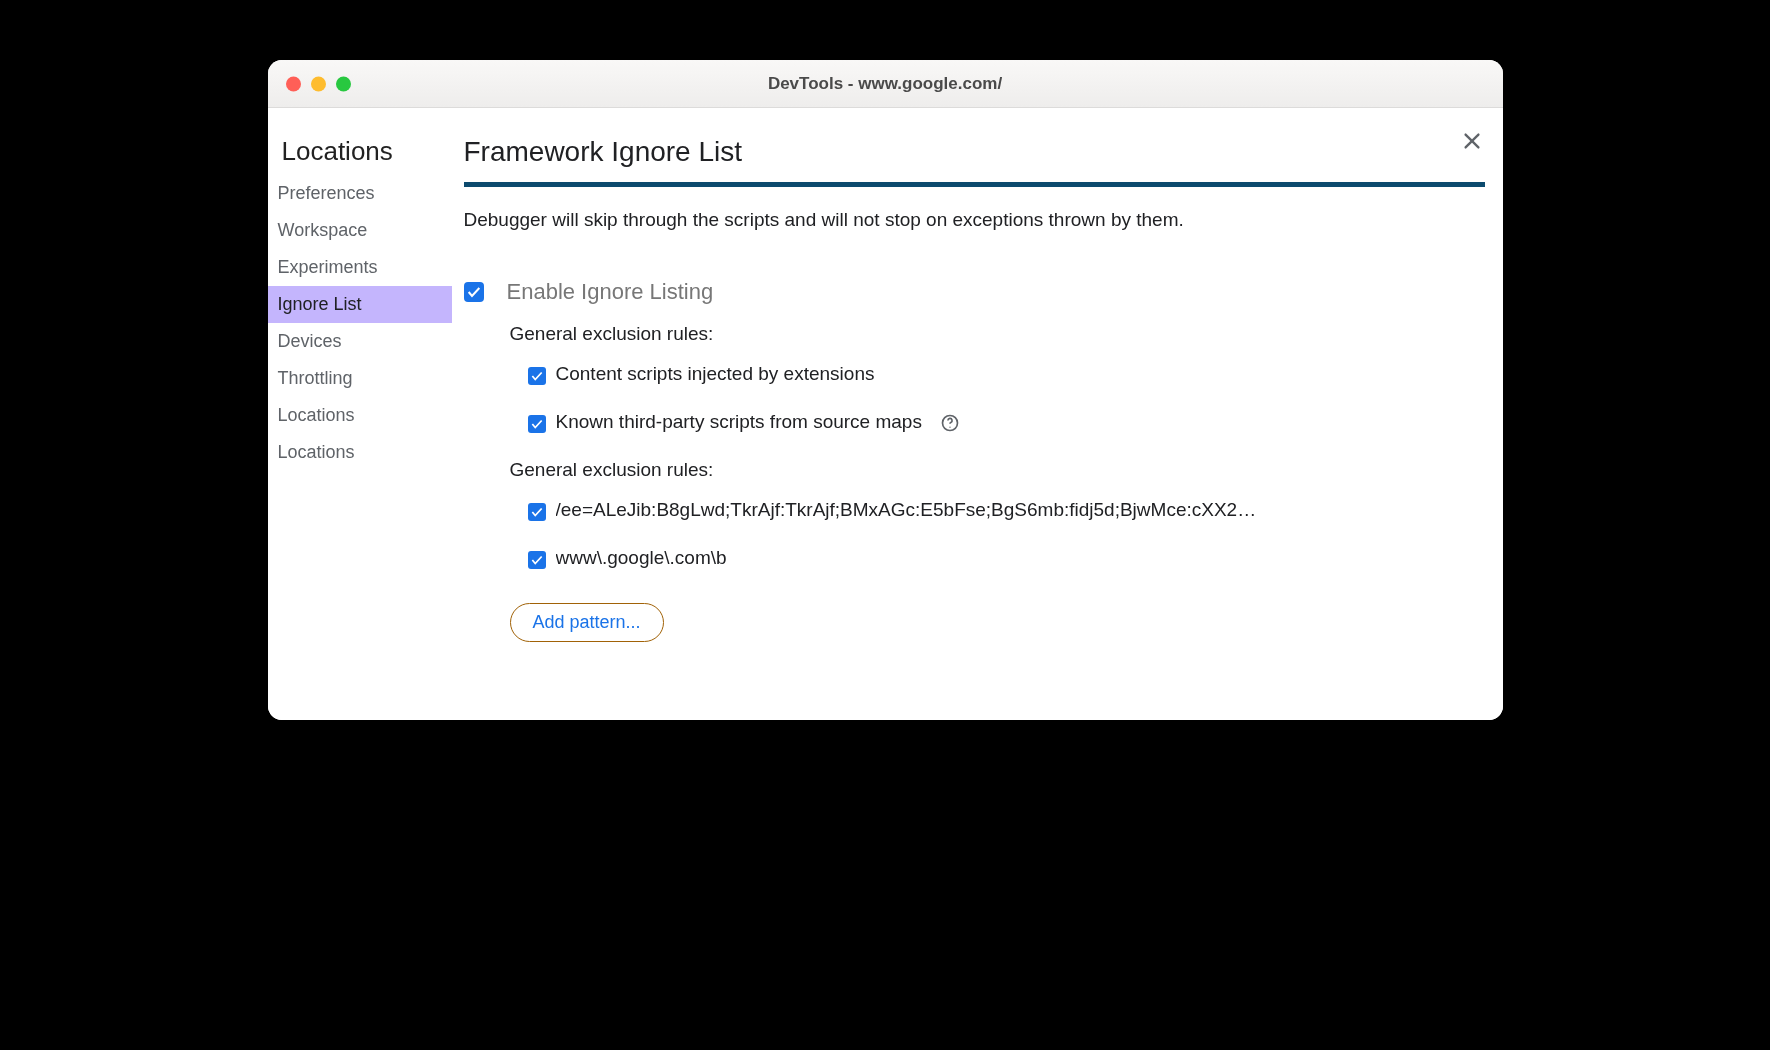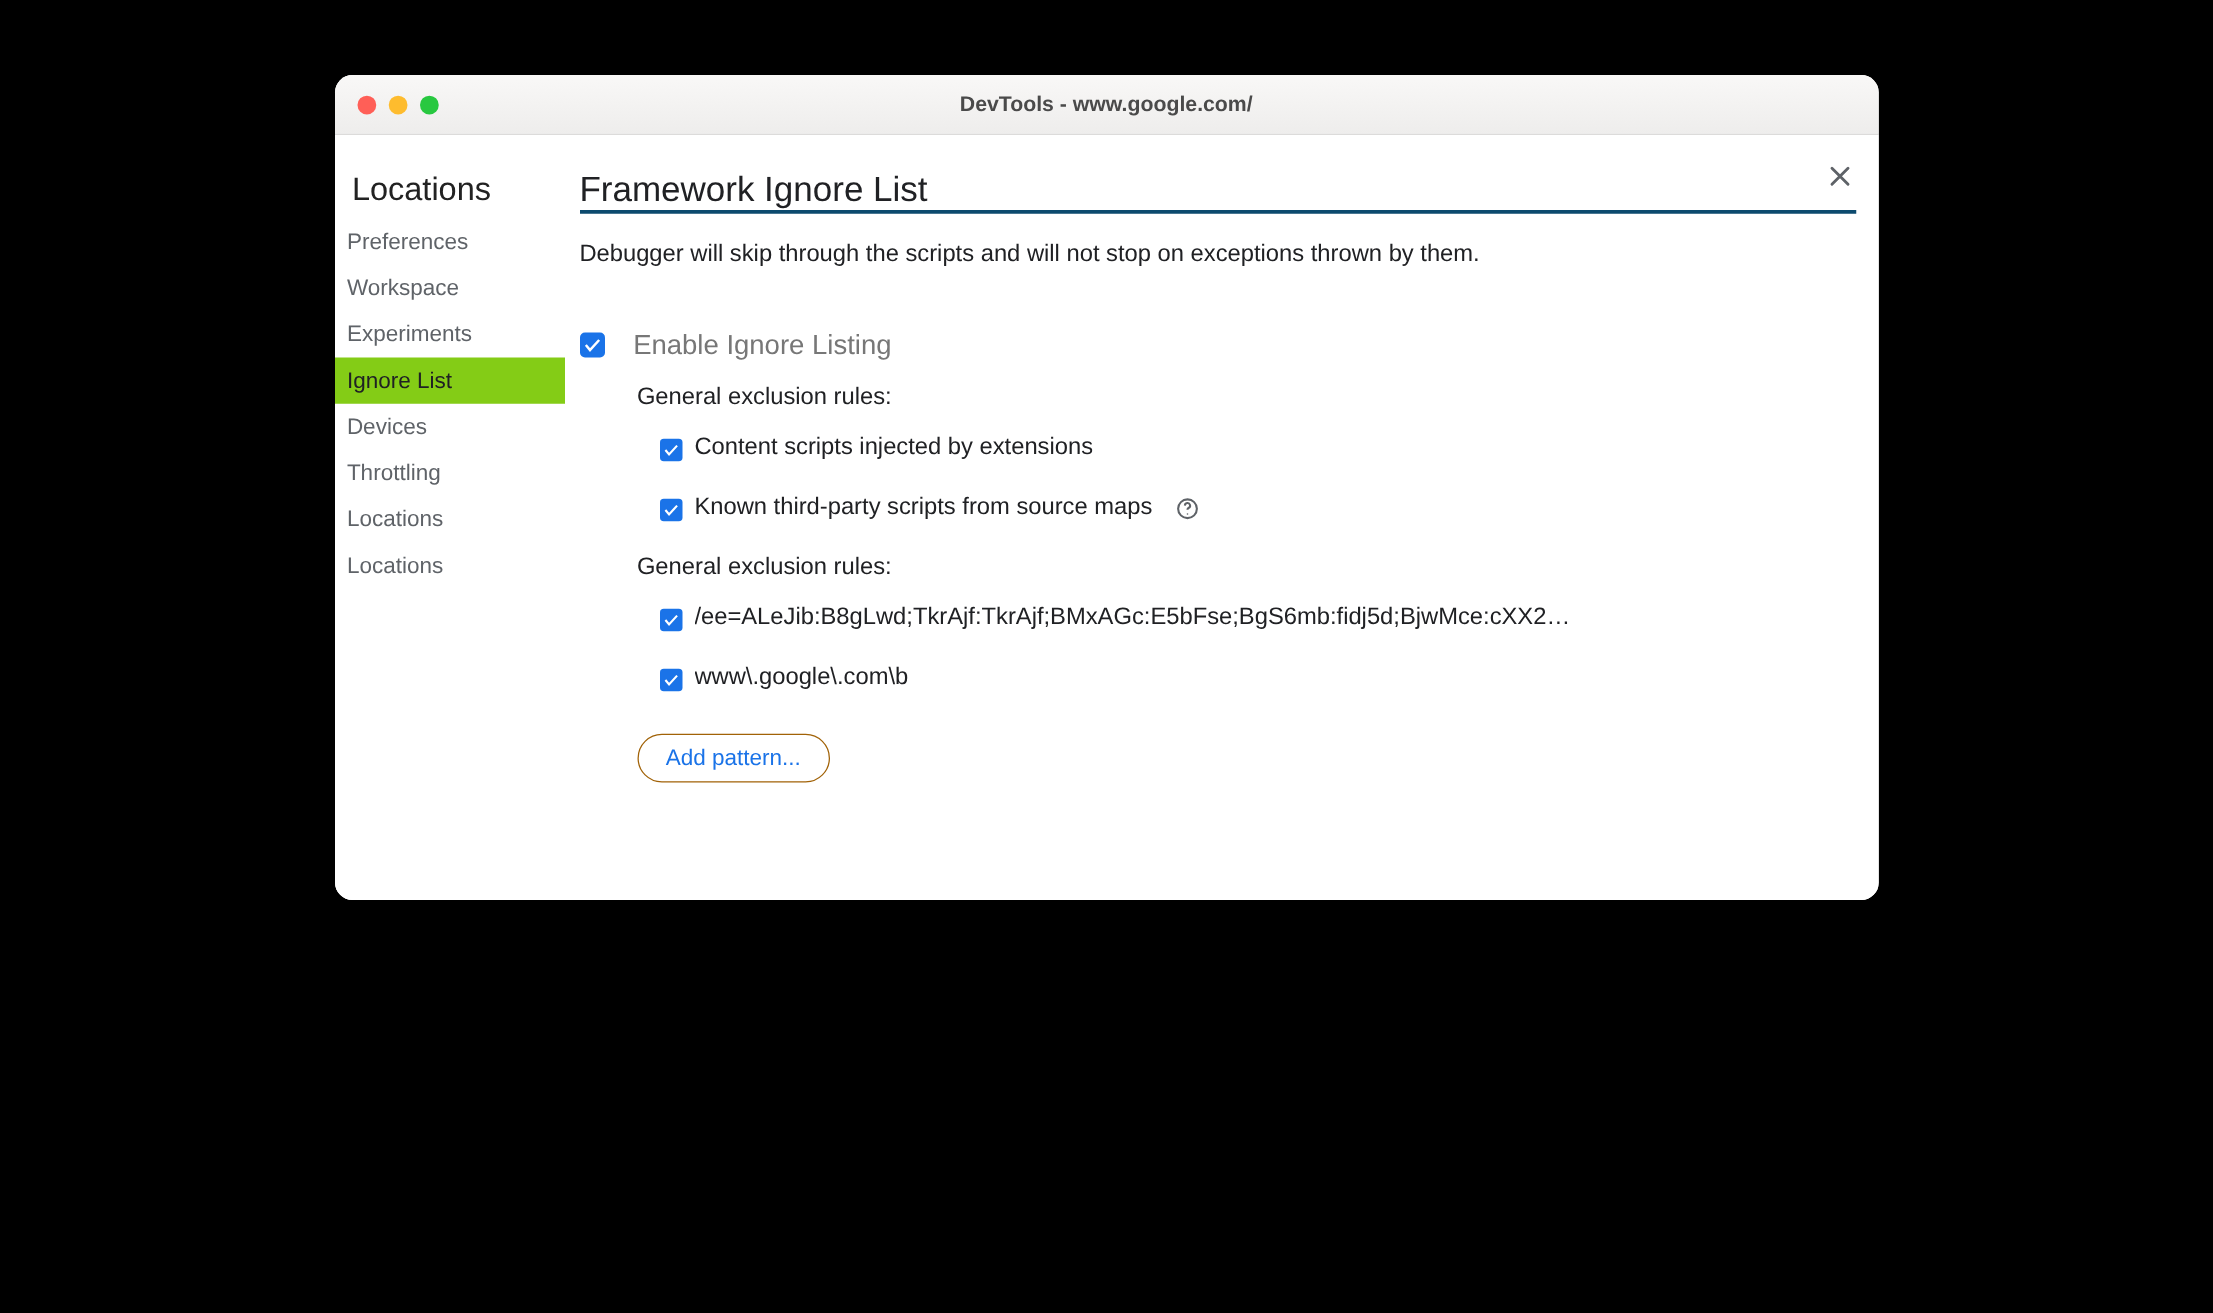--- a/index.html
+++ b/index.html
@@ -72,21 +72,21 @@
       color: #222;
       padding: 0 0 8px 14px;
     }
     .sidebar-item {
       padding: 8px 0 8px 10px;
       font-size: 18px;
       color: #5f6368;
       cursor: pointer;
     }
     .sidebar-item.active {
-      background: #84cc16;
+      background: #c4b5fd;
       color: #202124;
     }
     .main {
       flex: 1;
       padding: 28px 18px 30px 12px;
       position: relative;
     }
     .close-btn {
       position: absolute;
       right: 20px;
@@ -95,21 +95,22 @@
       color: #5f6368;
     }
     .close-btn svg {
       width: 22px;
       height: 22px;
     }
     .main-title {
       font-size: 28px;
       font-weight: 500;
       color: #202124;
-      border-bottom: 3px solid #0c4a6e;
+      padding-bottom: 14px;
+      border-bottom: 5px solid #0c4a6e;
     }
     .description {
       font-size: 19px;
       color: #202124;
       margin-top: 22px;
     }
     .enable-row {
       display: flex;
       align-items: center;
       gap: 23px;

